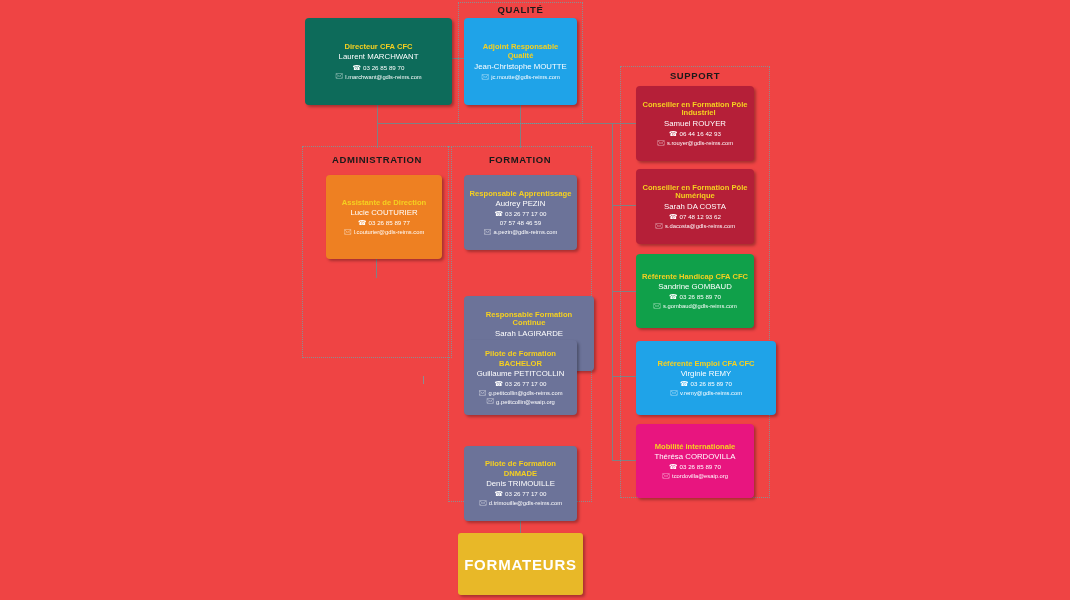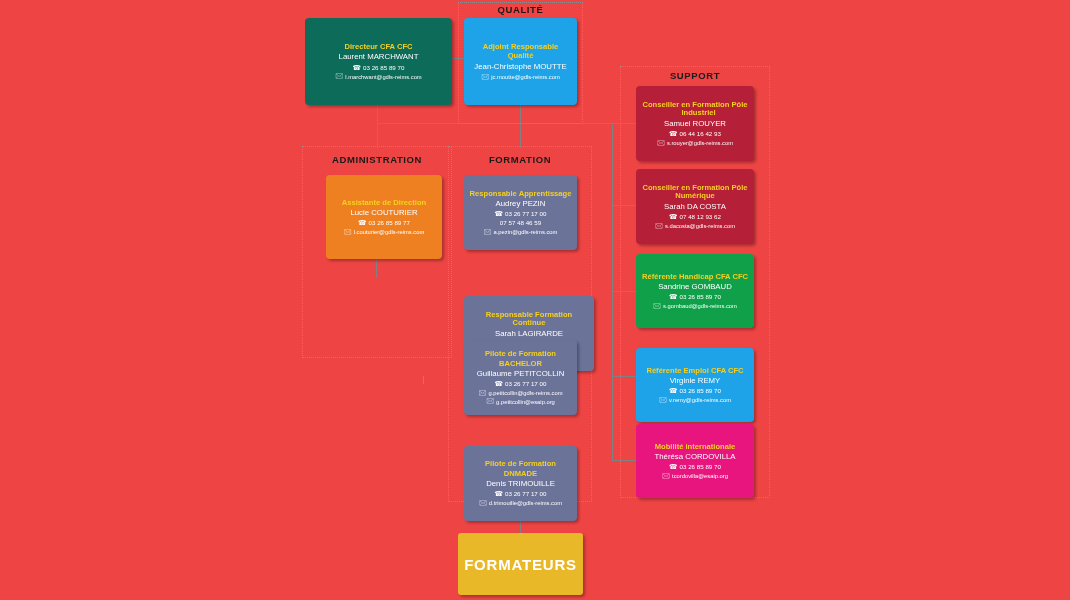--- a/index.html
+++ b/index.html
@@ -203,21 +203,21 @@
     <div class="contact">
       <span class="ico">☎</span>
       <span>03 26 85 89 70</span>
     </div>
     <div class="contact mail">
       <span class="ico">🖂</span>
       <span>s.gombaud@gdls-reims.com</span>
     </div>
   </div>
 
-  <div class="card" style="left:636px; top:348px; width:118px; height:74px; background:#1fa3e8;">
+  <div class="card" style="left:636px; top:341px; width:140px; height:74px; background:#1fa3e8;">
     <div class="role" style="color:#f5d020;">Référente Emploi CFA CFC</div>
     <div class="person">Virginie REMY</div>
     <div class="contact">
       <span class="ico">☎</span>
       <span>03 26 85 89 70</span>
     </div>
     <div class="contact mail">
       <span class="ico">🖂</span>
       <span>v.remy@gdls-reims.com</span>
     </div>

